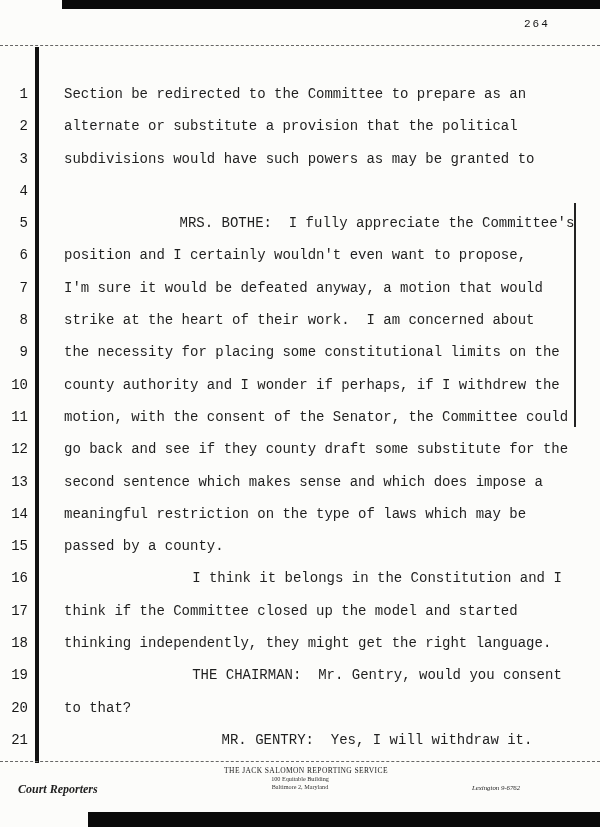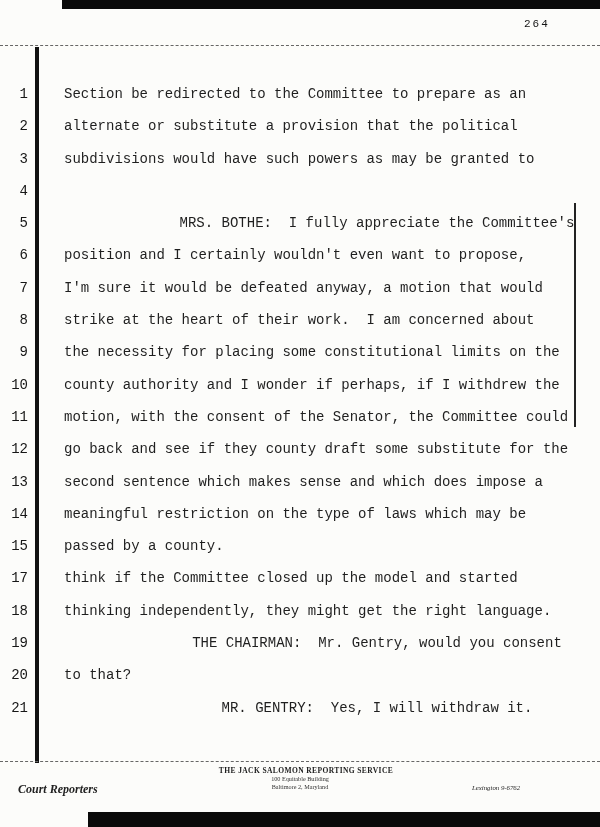--- a/index.html
+++ b/index.html
@@ -115,21 +115,21 @@
   }
   .footer-center {
     position: absolute;
     left: 0; right: 0;
     top: 3px;
     text-align: center;
     color: #1a1a1a;
   }
   .footer-center .svc {
     font-size: 7.5px;
-    font-weight: bold;
+    font-weight: normal;
     letter-spacing: 0.4px;
     line-height: 9px;
     padding-left: 12px;
   }
   .footer-center .addr {
     font-size: 6.2px;
     line-height: 7.5px;
     color: #333;
   }
   .phone {
@@ -205,20 +205,24 @@
         <span class="num">13</span>
         <span class="txt">second sentence which makes sense and which does impose a</span>
       </div>
       <div class="line">
         <span class="num">14</span>
         <span class="txt">meaningful restriction on the type of laws which may be</span>
       </div>
       <div class="line">
         <span class="num">15</span>
         <span class="txt">passed by a county.</span>
+      </div>
+      <div class="line indent">
+        <span class="num">16</span>
+        <span class="txt">I think it belongs in the Constitution and I</span>
       </div>
       <div class="line">
         <span class="num">17</span>
         <span class="txt">think if the Committee closed up the model and started</span>
       </div>
       <div class="line">
         <span class="num">18</span>
         <span class="txt">thinking independently, they might get the right language.</span>
       </div>
       <div class="line indent">

